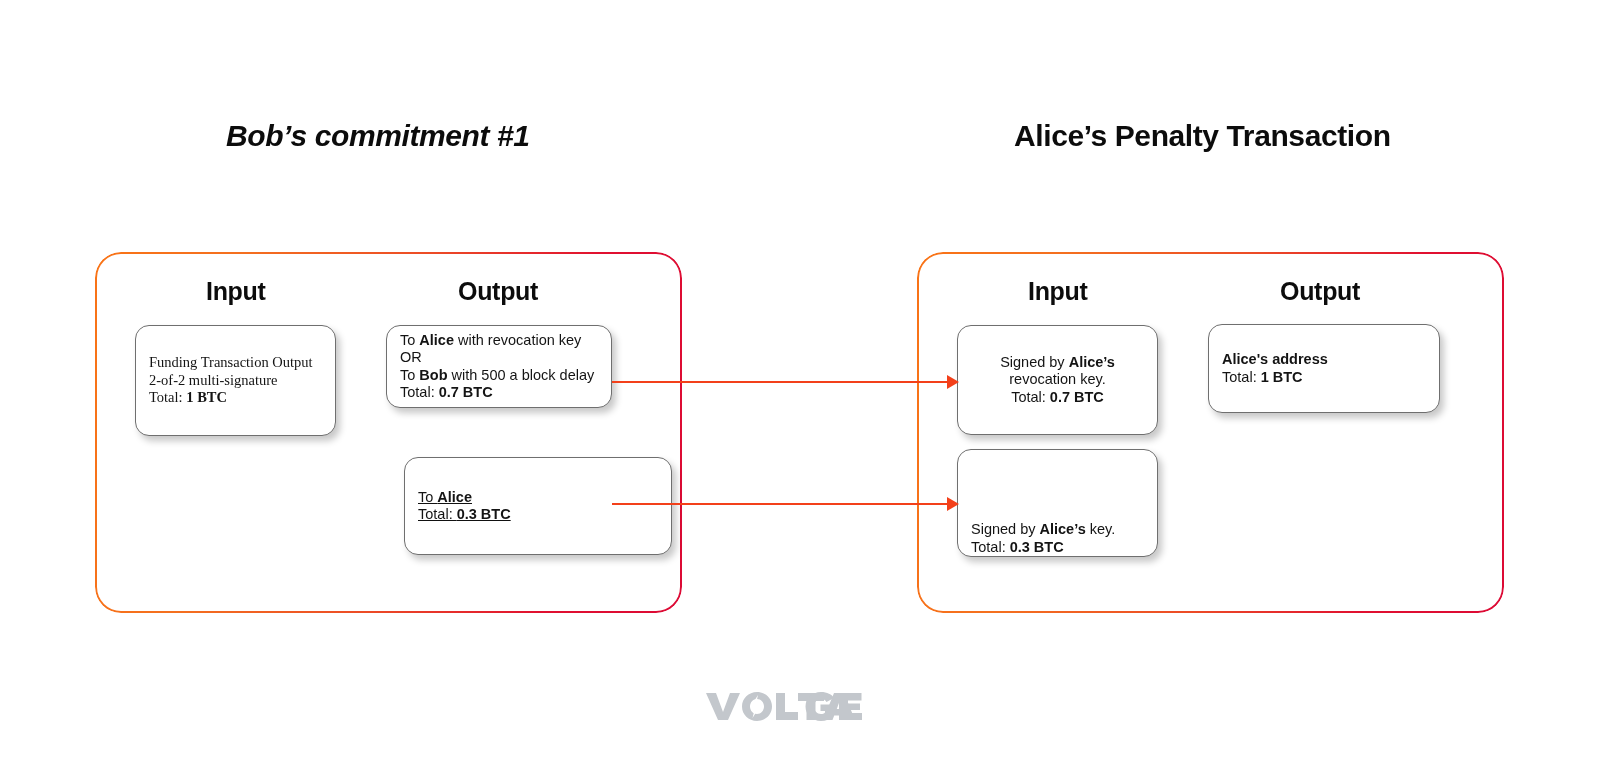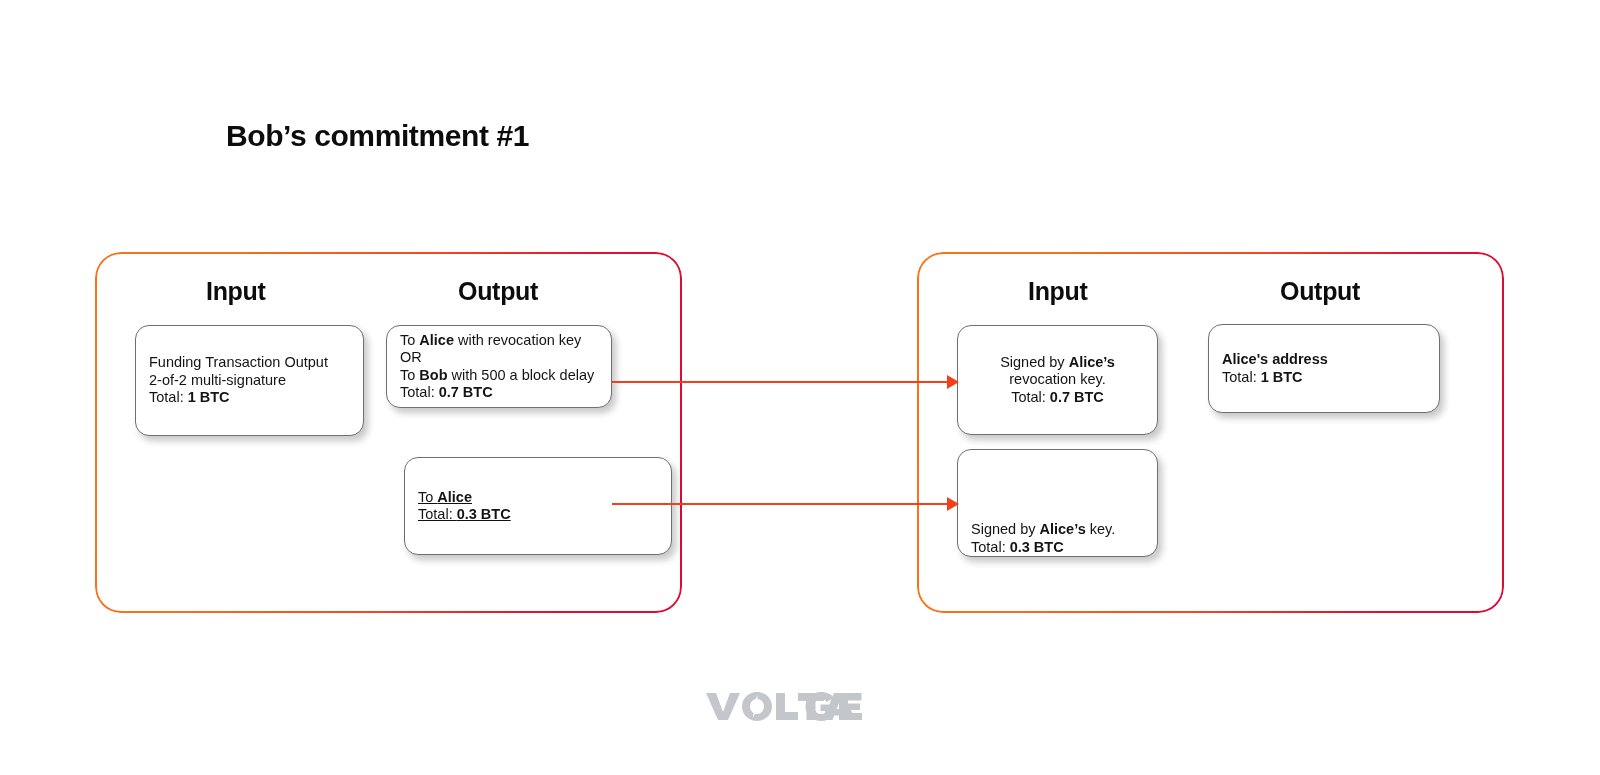--- a/index.html
+++ b/index.html
@@ -24,21 +24,21 @@
 
   
   .panel-title {
     position: absolute;
     font-size: 30px;
     font-weight: 700;
     letter-spacing: -0.4px;
     color: #0c0c0c;
     white-space: nowrap;
   }
-  #title-left  { left: 226px; top: 119px; }
+  #title-left  { left: 226px; top: 119px; font-style: italic; }
   #title-right { left: 1014px; top: 119px; }
 
   
   .panel {
     position: absolute;
     border-radius: 26px;
     background: #ffffff;
     padding: 15px;
   }
   .panel::before {
@@ -134,26 +134,27 @@
     height: 34px;
   }
 </style>
 </head>
 <body>
 
 <div class="stage">
 
   <div class="panel-title" id="title-left">Bob’s commitment #1</div>
 
+  <div class="panel-title" id="title-right">Alice’s Penalty Transaction</div>
 
   <div class="panel" id="panel-left">
     <div class="col-header" style="left:111px; top:25px;">Input</div>
     <div class="col-header" style="left:363px; top:25px;">Output</div>
 
-    <div class="box" style="left:40px; top:73px; width:229px; height:111px;">
+    <div class="box" style="left:40px; top:73px; width:201px; height:111px;font-family:Liberation Serif, serif;">
       <div class="lines">
         <div class="line">Funding Transaction Output</div>
         <div class="line">2-of-2 multi-signature</div>
         <div class="line"><span>Total: </span><b>1 BTC</b></div>
       </div>
     </div>
 
     <div class="box" style="left:291px; top:73px; width:226px; height:83px;">
       <div class="lines">
         <div class="line"><span>To </span><b>Alice</b><span> with revocation key</span></div>

